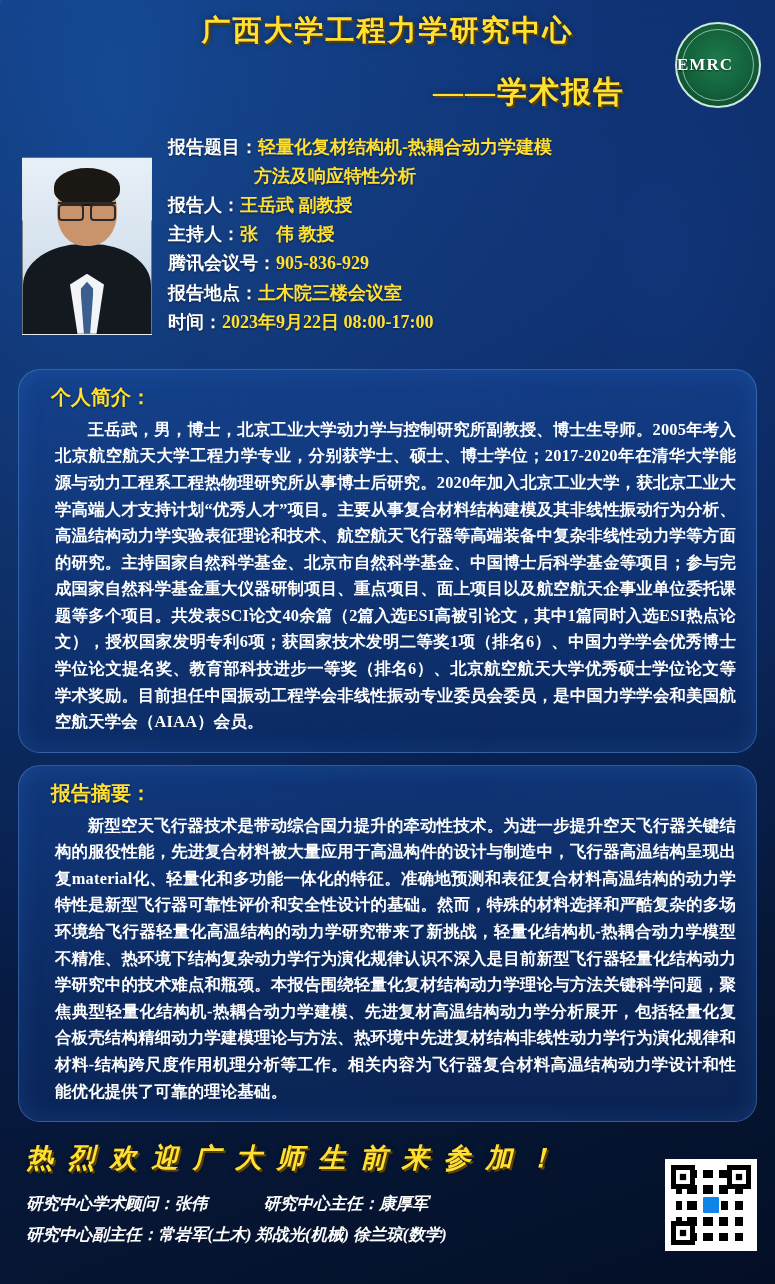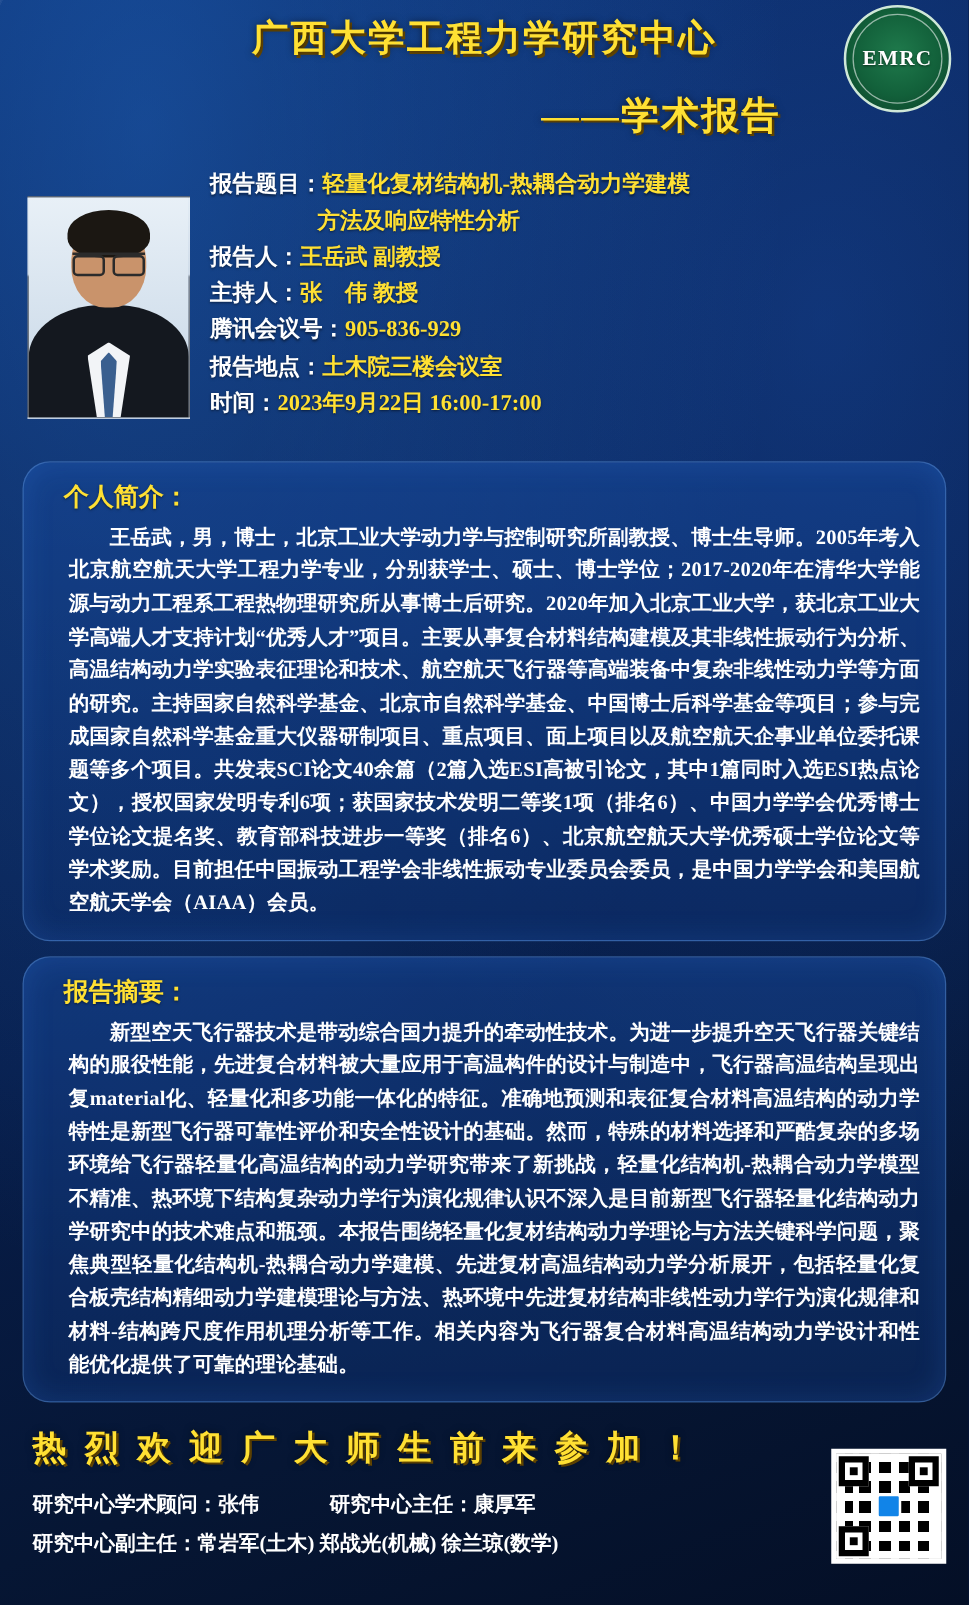--- a/index.html
+++ b/index.html
@@ -53,26 +53,26 @@
     letter-spacing: 2px;
     color: #ffe033;
     text-shadow: 0 0 6px rgba(0,0,0,0.55), 2px 2px 0 #6a4a00;
     text-align: right;
     padding-right: 140px;
   }
 
   
   .logo {
     position: absolute;
-    top: 4px; right: 14px;
+    top: 22px; right: 14px;
     width: 86px; height: 86px;
     border-radius: 50%;
     background: radial-gradient(circle at 50% 45%, #1f7a4c 0%, #12603a 55%, #0c3f27 100%);
     border: 2px solid #cfe8d8;
-    display: flex; align-items: center; justify-content: center;
+    display: flex; align-items: center; 
     z-index: 5;
   }
   .logo .ring {
     position: absolute; inset: 5px;
     border-radius: 50%;
     border: 1px solid rgba(255,255,255,0.55);
   }
   .logo .mark {
     font-family: "Liberation Serif", serif;
     font-size: 17px; font-weight: bold; color: #ffffff;
@@ -184,20 +184,21 @@
     letter-spacing: 0.2px;
     margin-left: 16px;
   }
 
   
   .footer {
     margin-top: 14px;
     padding: 4px 18px 10px 26px;
     position: relative;
     min-height: 108px;
+    font-style: italic;
   }
   .welcome {
     font-family: "Liberation Serif", serif;
     font-weight: bold;
     font-size: 27px;
     color: #ffe033;
     letter-spacing: 4px;
     text-shadow: 0 0 6px rgba(0,0,0,0.5), 2px 2px 0 #6a4a00;
     margin-bottom: 12px;
   }
@@ -280,21 +281,21 @@
       <div class="info-line">
         <span class="lbl">主持人：</span><span class="val">张　伟  教授</span>
       </div>
       <div class="info-line">
         <span class="lbl">腾讯会议号：</span><span class="val">905-836-929</span>
       </div>
       <div class="info-line">
         <span class="lbl">报告地点：</span><span class="val">土木院三楼会议室</span>
       </div>
       <div class="info-line">
-        <span class="lbl">时间：</span><span class="val">2023年9月22日 16:00-17:00</span>
+        <span class="lbl">时间：</span><span class="val">2023年9月22日 08:00-17:00</span>
       </div>
     </div>
   </div>
 
   <div class="panel">
     <div class="panel-title">个人简介：</div>
     <div class="panel-body">王岳武，男，博士，北京工业大学动力学与控制研究所副教授、博士生导师。2005年考入北京航空航天大学工程力学专业，分别获学士、硕士、博士学位；2017-2020年在清华大学能源与动力工程系工程热物理研究所从事博士后研究。2020年加入北京工业大学，获北京工业大学高端人才支持计划“优秀人才”项目。主要从事复合材料结构建模及其非线性振动行为分析、高温结构动力学实验表征理论和技术、航空航天飞行器等高端装备中复杂非线性动力学等方面的研究。主持国家自然科学基金、北京市自然科学基金、中国博士后科学基金等项目；参与完成国家自然科学基金重大仪器研制项目、重点项目、面上项目以及航空航天企事业单位委托课题等多个项目。共发表SCI论文40余篇（2篇入选ESI高被引论文，其中1篇同时入选ESI热点论文），授权国家发明专利6项；获国家技术发明二等奖1项（排名6）、中国力学学会优秀博士学位论文提名奖、教育部科技进步一等奖（排名6）、北京航空航天大学优秀硕士学位论文等学术奖励。目前担任中国振动工程学会非线性振动专业委员会委员，是中国力学学会和美国航空航天学会（AIAA）会员。</div>
   </div>
 
   <div class="panel">

